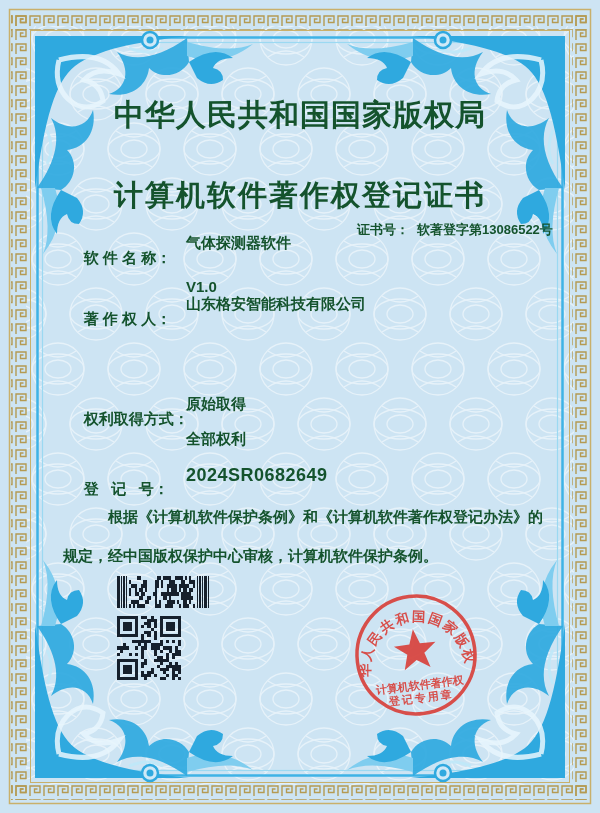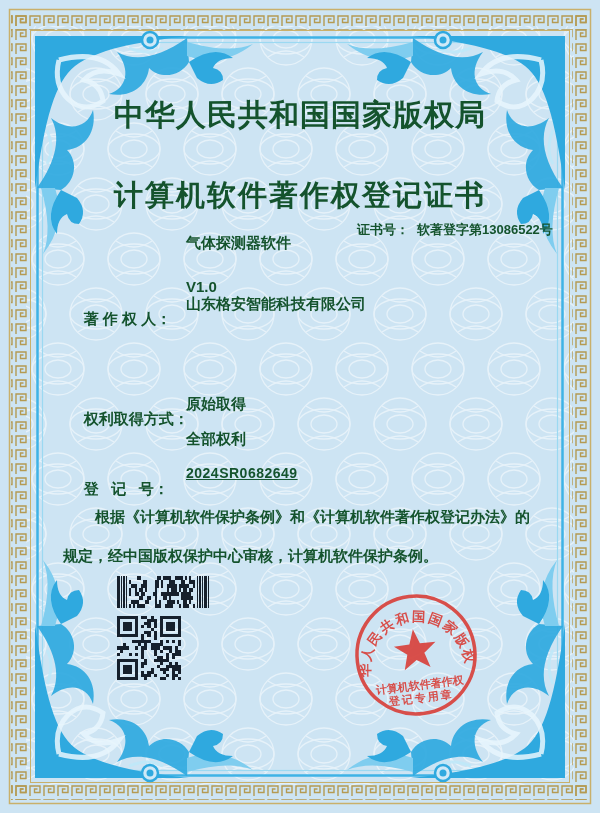--- a/index.html
+++ b/index.html
@@ -13,23 +13,23 @@
   .layer{position:absolute;z-index:2;}
   .title1{left:0;top:95px;width:600px;text-align:center;font-size:30px;font-weight:bold;letter-spacing:1px;}
   .title2{left:0;top:140px;width:600px;text-align:center;font-size:29px;font-weight:bold;letter-spacing:2px;margin-top:36px;}
   .certno{left:357px;top:189px;font-size:13px;font-weight:bold;white-space:pre;margin-top:32px;}
   .certno .val{margin-left:8px;}
   .frow{left:67px;font-size:15px;font-weight:bold;white-space:pre;}
   .flabel{display:inline-block;min-width:110px;}
   .fvalue{position:absolute;left:119px;top:2px;white-space:pre;}
   .f1{top:232px}.f1b{left:186px;top:254px;font-size:15px;font-weight:bold;margin-top:24px;}
   .f2{top:293px}.f3{top:393px}.f4{top:428px}.f5{top:463px}
-  .f5 .fvalue{font-size:14px;letter-spacing:0.5px;text-decoration:underline;}
+  .f5 .fvalue{font-size:18px;letter-spacing:0.5px;}
   .statement{left:63px;top:497px;width:480px;font-size:15px;font-weight:bold;line-height:39px;}
-  .statement .ln1{padding-left:32px;}
+  .statement .ln1{padding-left:32px;text-align:right;}
   .barcode{left:117px;top:576px;width:92px;height:32px;}
   .qr{left:117px;top:616px;width:64px;height:64px;}
   .sealbox{left:350px;top:589px;width:132px;height:132px;z-index:3;pointer-events:none;}
   .date{left:360px;top:709px;font-size:16px;font-weight:bold;letter-spacing:0.5px;z-index:2;}
   svg{display:block;}
 </style>
 </head>
 <body>
 
 <div class="page">
@@ -110,20 +110,21 @@
       <use href="#md" transform="translate(443,773)"></use>
     </g>
   </svg>
 
   <div class="layer title1">中华人民共和国国家版权局</div>
   <div class="layer title2">计算机软件著作权登记证书</div>
 
   <div class="layer certno"><span>证书号：</span><span class="val">软著登字第13086522号</span></div>
 
   <div class="layer frow f1">
+    <span class="flabel">软 件 名 称：</span>
     <span class="fvalue">气体探测器软件</span>
   </div>
   <div class="layer f1b">V1.0</div>
 
   <div class="layer frow f2">
     <span class="flabel">著 作 权 人：</span>
     <span class="fvalue">山东格安智能科技有限公司</span>
   </div>
 
   <div class="layer frow f3">

